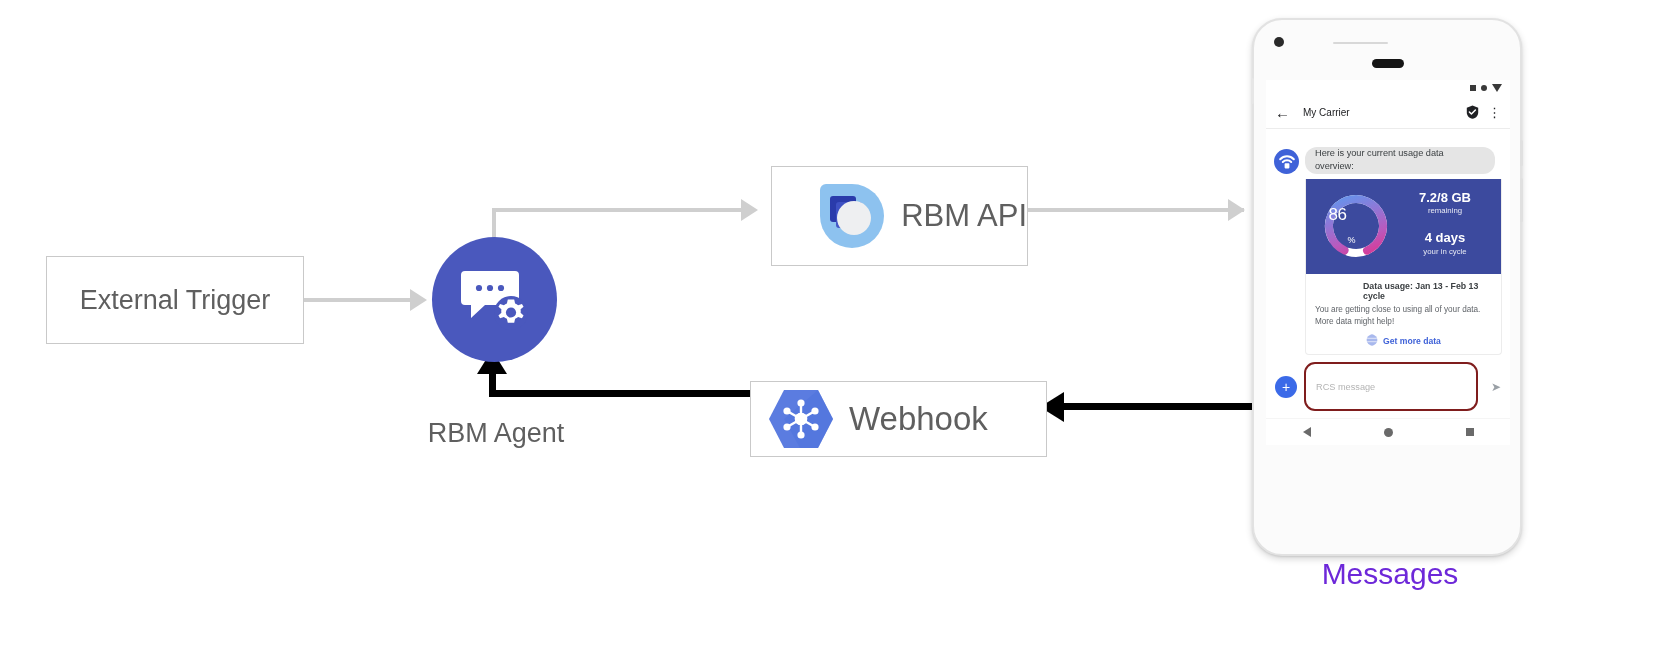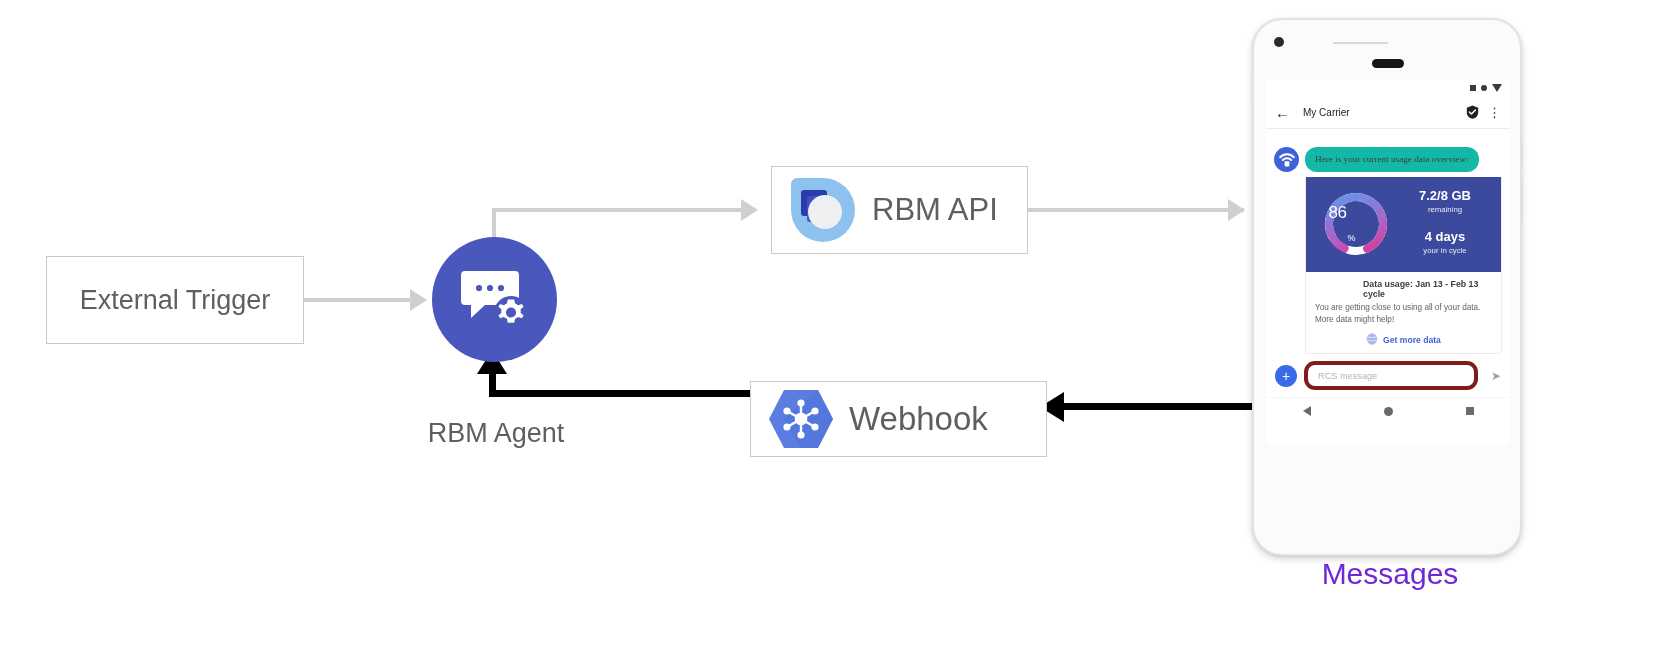--- a/index.html
+++ b/index.html
@@ -35,22 +35,23 @@
 
   
   #external-trigger {
     left: 46px; top: 256px; width: 258px; height: 88px;
     justify-content: center;
   }
   #external-trigger .node-label { font-size: 27px; }
 
   
   #rbm-api-box {
-    left: 771px; top: 166px; width: 257px; height: 88px;
+    left: 771px; top: 166px; width: 257px; height: 100px;
     padding-left: 16px;
+    justify-content: flex-end;
   }
   #rbm-api-box .node-label { font-size: 31px; margin-left: 14px; }
 
   
   #webhook-box {
     left: 750px; top: 381px; width: 297px; height: 76px;
     padding-left: 16px;
   }
   #webhook-box .node-label { font-size: 33px; margin-left: 14px; }
 
@@ -152,24 +153,23 @@
 
   
   #chat-area { padding: 18px 8px 0 8px; }
   #msg-row { display:flex; align-items:flex-end; gap:6px; }
   #avatar {
     width:25px; height:25px; border-radius:50%;
     background:#3f62d8; flex:0 0 auto;
     display:flex; align-items:center; justify-content:center;
   }
   #bubble {
-    background:#14b8a6; border-radius:12px;
-    padding:6px 10px; font-size:9.2px; color:#3c4043; line-height:1.45;
+    background:#e5e5e5; border-radius:12px;
+    padding:0 10px; font-size:9.2px; color:#3c4043; line-height:1.45;
     max-width: 170px;
-    font-family: Liberation Serif, serif;
   }
 
   
   #rich-card {
     margin: 5px 0 0 31px;
     width: 195px;
     border:1px solid #ececec; border-top:none;
     border-radius: 0 0 4px 4px;
     background:#fff;
     overflow:hidden;
@@ -207,22 +207,22 @@
   #composer {
     display:flex; align-items:center; gap:7px;
     padding: 7px 9px;
   }
   #plus-btn {
     width:22px;height:22px;border-radius:50%;background:#3b6ae8;
     display:flex;align-items:center;justify-content:center;
     color:#fff;font-size:14px;line-height:1;flex:0 0 auto;
   }
   #rcs-input {
-    flex:1; height:21px; border:4px solid #7f1d1d; border-radius:11px;
-    display:flex; align-items:center; padding:0 10px;
+    flex:1; height:21px; border:2px solid #7f1d1d; border-radius:11px;
+    display:flex; align-items:center; padding:12px 10px;
     font-size:9.2px; color:#b4b4b4;
   }
   #send-icon { color:#9aa0a6; font-size:12px; margin-left:6px; }
 
   
   #nav-bar {
     display:flex; align-items:center; justify-content:space-around;
     height:26px; background:#ffffff;
     border-top:1px solid #f5f5f5;
   }

